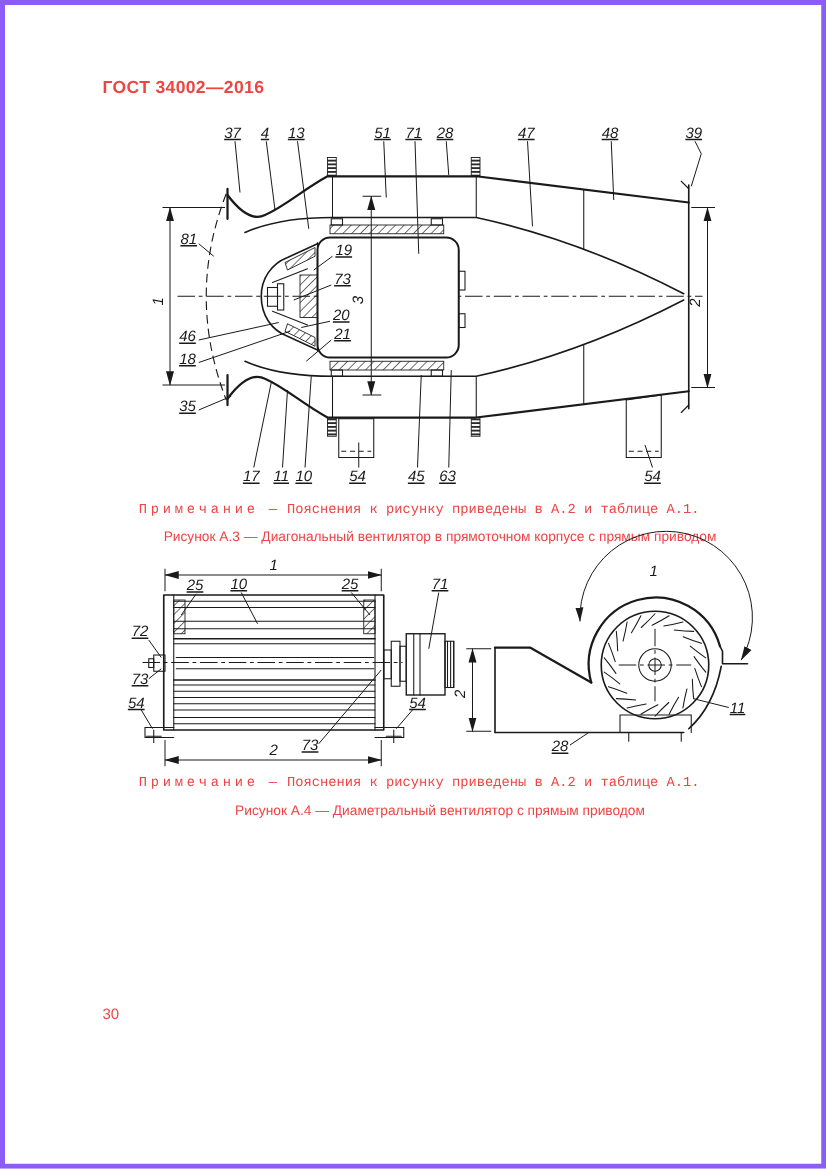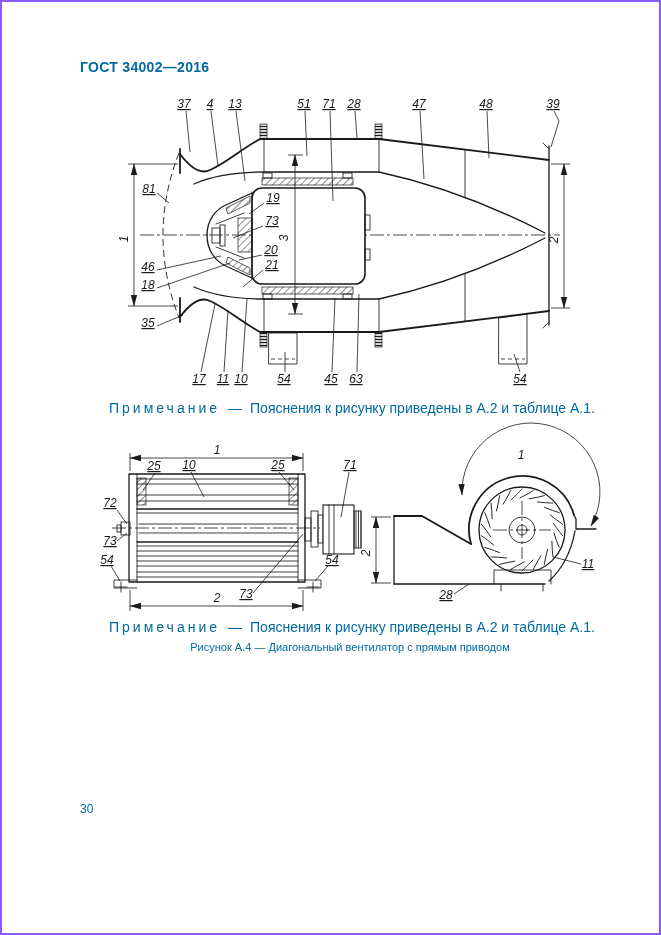--- a/index.html
+++ b/index.html
@@ -1,18 +1,18 @@
 <!DOCTYPE html>
 <html><head>
 <meta charset="utf-8">
 <style>
   html,body{margin:0;padding:0;background:#ffffff;}
-  .page{position:relative;width:661px;height:935px;background:#ffffff;border:2px solid #8b5cf6;box-sizing:border-box;overflow:hidden;font-family:"Liberation Sans",sans-serif;color:#0369a1;}
+  .page{position:relative;width:661px;height:935px;background:#ffffff;border:4px solid #8b5cf6;box-sizing:border-box;overflow:hidden;font-family:"Liberation Sans",sans-serif;color:#ef4444;}
   .hdr{position:absolute;left:78px;top:57px;font-size:14px;font-weight:bold;letter-spacing:.3px;}
-  .note{position:absolute;left:107px;font-size:14px;white-space:nowrap;}
+  .note{position:absolute;left:107px;font-size:11px;white-space:nowrap;font-family:Liberation Mono, monospace;}
   .note .sp{letter-spacing:3px;}
   .note .dash{padding:0 8px;}
   .cap{position:absolute;left:78px;width:540px;text-align:center;font-size:11px;white-space:nowrap;}
   .pgnum{position:absolute;left:78px;top:800px;font-size:12px;}
   svg{position:absolute;overflow:visible;}
   .k{stroke:#1a1a1a;fill:none;stroke-width:1.8;stroke-linecap:round;stroke-linejoin:round;}
   .m{stroke:#1a1a1a;fill:none;stroke-width:1.3;stroke-linecap:round;stroke-linejoin:round;}
   .t{stroke:#1a1a1a;fill:none;stroke-width:.85;stroke-linecap:round;}
   .w{stroke:#1a1a1a;fill:#ffffff;}
   .cl{stroke:#1a1a1a;fill:none;stroke-width:.8;stroke-dasharray:14 3 3 3;}
@@ -170,20 +170,21 @@
       <text class="lbl und" x="282" y="381">54</text>
       <text class="lbl und" x="329" y="381">45</text>
       <text class="lbl und" x="354" y="381">63</text>
       <text class="lbl und" x="518" y="381">54</text>
     </g>
   </svg>
 
   <div class="note" style="top:398px;">
     <span class="sp">Примечание</span><span class="dash">—</span><span>Пояснения к рисунку приведены в А.2 и таблице А.1.</span>
   </div>
+  <div class="cap" style="top:420px;">Рисунок А.3 — Диагональный вентилятор в прямоточном корпусе с прямым приводом</div>
 
   <svg style="left:95px;top:440px;" width="545" height="178" viewBox="95 440 545 178">
 
     <g>
       <path class="cl" d="M110,526 H318"></path>
       <rect class="m" x="127" y="472" width="176" height="108" fill="none"></rect>
       <path class="t" d="M135,472 V580 M296,472 V580"></path>
       <path class="t" stroke-width=".65" d="M135,477 H296 M135,482 H296 M135,493 H296 M135,499 H296"></path>
       <path class="m" stroke-width="1.6" d="M135,507 H296"></path>
       <path class="t" d="M135,511 H296"></path>
@@ -298,16 +299,16 @@
         <path class="ldr" d="M452,592 L467,582"></path>
       </g>
       <text class="lbl und" x="586" y="566">11</text>
       <text class="lbl und" x="444" y="597">28</text>
     </g>
   </svg>
 
   <div class="note" style="top:617px;">
     <span class="sp">Примечание</span><span class="dash">—</span><span>Пояснения к рисунку приведены в А.2 и таблице А.1.</span>
   </div>
-  <div class="cap" style="top:639px;">Рисунок А.4 — Диагональный вентилятор с прямым приводом</div>
+  <div class="cap" style="top:639px;">Рисунок А.4 — Диаметральный вентилятор с прямым приводом</div>
 
   <div class="pgnum">30</div>
 </div>
 
 </body></html>

